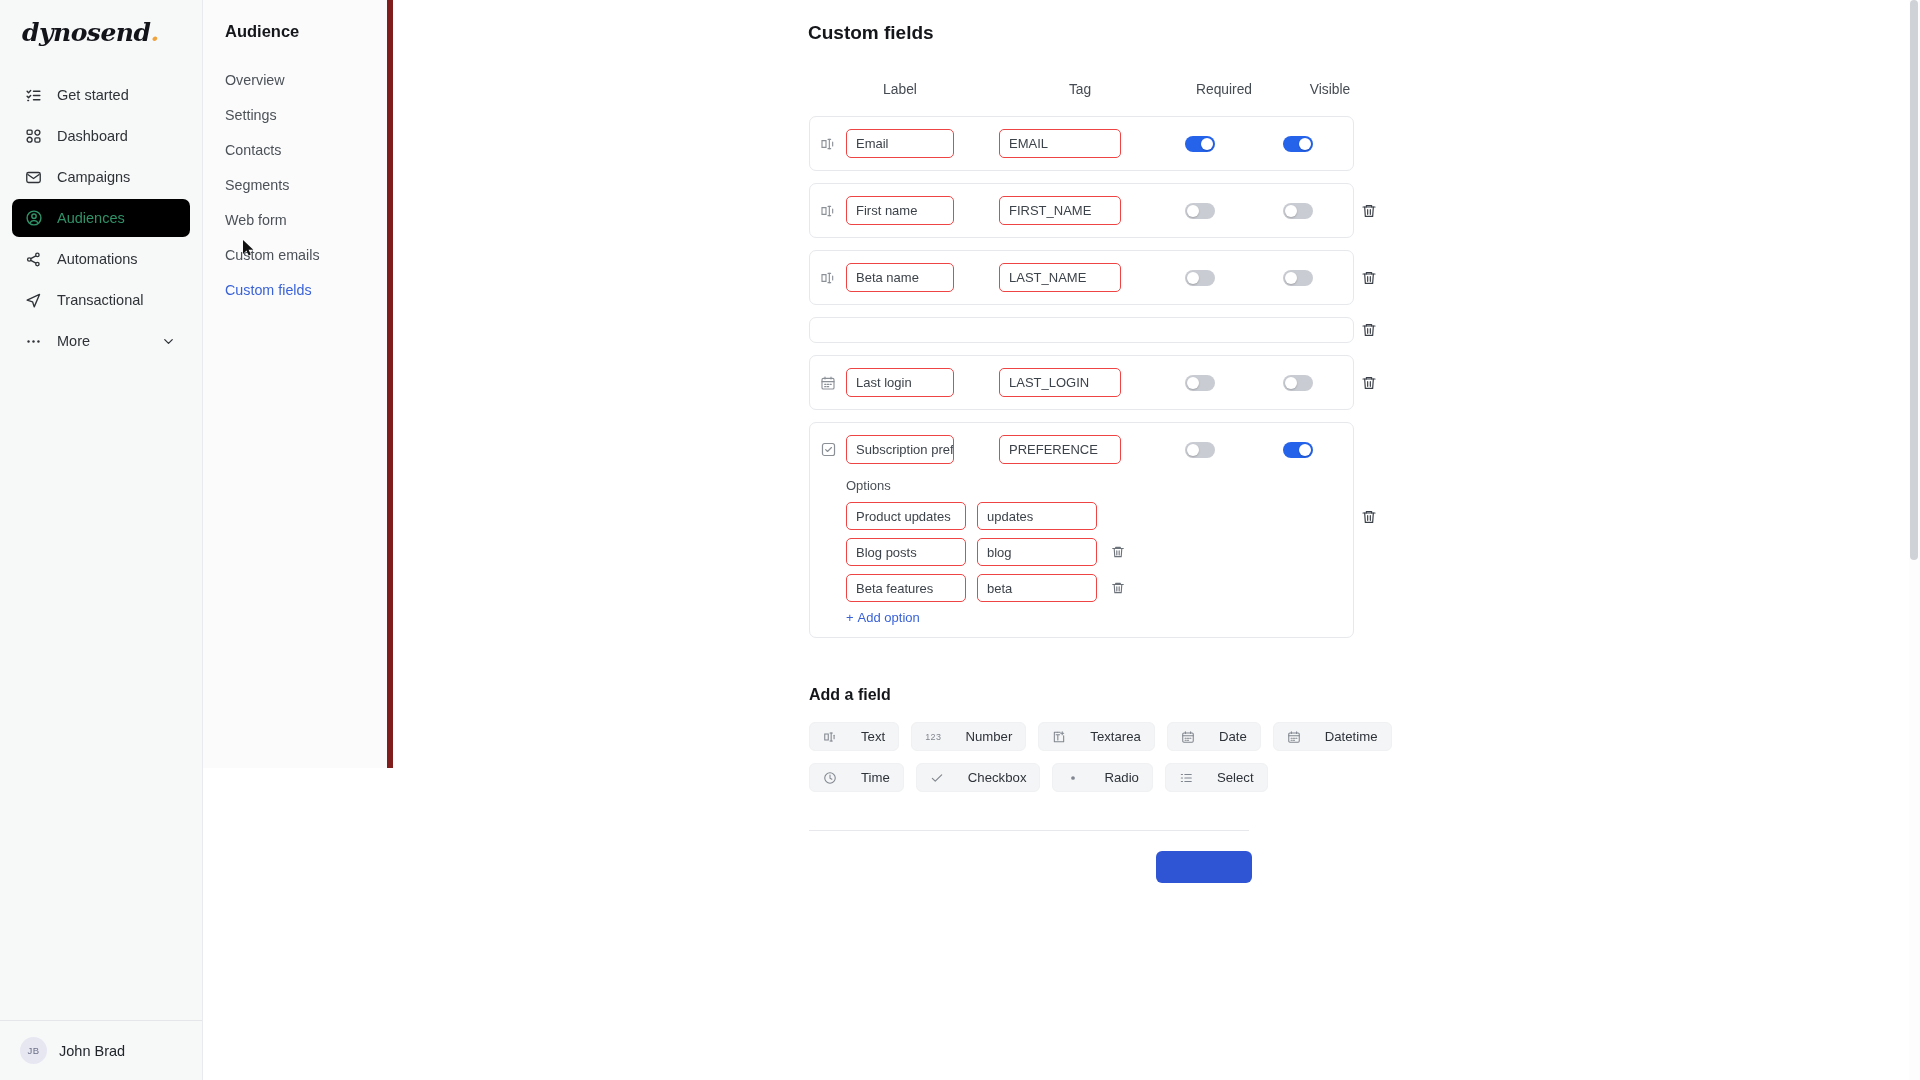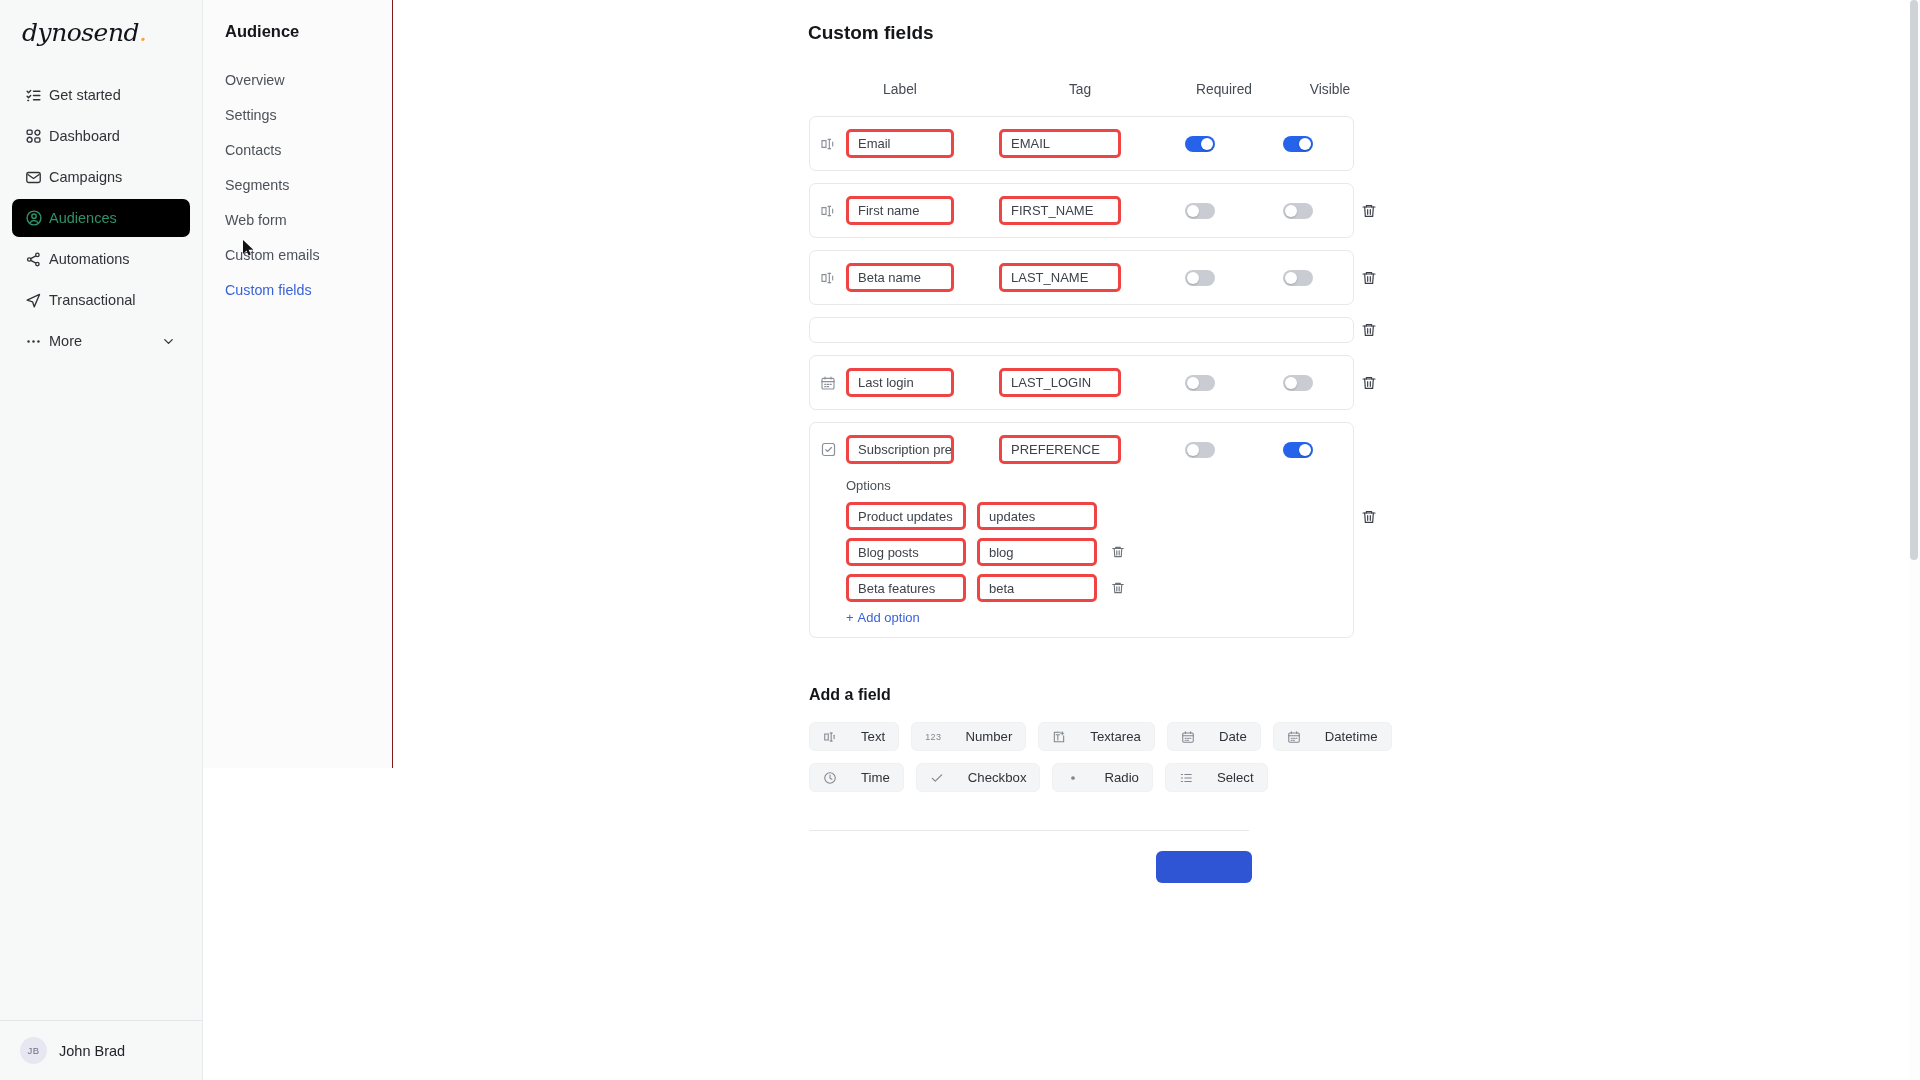--- a/index.html
+++ b/index.html
@@ -15,27 +15,27 @@
   .nav-rail {
     width: 203px; height: 1080px;
     background: #f7f8f8;
     border-right: 1px solid #e8eaed;
     display: flex; flex-direction: column;
     position: relative; flex: 0 0 203px;
   }
   .brand { padding: 18px 0 0 22px; height: 62px; }
   .brand-text {
     font-family: "DejaVu Serif", serif;
-    font-style: italic; font-weight: normal;
+    font-style: italic; font-weight: bold;
     font-size: 25px; color: #12141a; letter-spacing: -0.5px;
   }
   .brand-dot { color: #f0a23c; }
   .nav-list { margin-top: 14px; padding: 0 12px; }
   .nav-item {
-    display: flex; align-items: center; gap: 6px;
+    display: flex; align-items: center; gap: 14px;
     height: 38px; padding: 0 12px; border-radius: 7px;
     color: #2f3337; font-size: 14.5px; cursor: pointer;
     margin-bottom: 3px;
   }
   .nav-item.active { background: #000000; color: #2f9268; font-weight: 400; }
   .nav-item .ico { width: 19px; height: 19px; display: flex; align-items: center; justify-content: center; flex: 0 0 19px;}
   .nav-item .ico svg { display:block; }
   .nav-item .chev { margin-left: auto; }
   .nav-spacer { flex: 1 1 auto; }
   .nav-user {
@@ -48,21 +48,21 @@
     background: #e7e7f2; color: #6b6f86;
     font-size: 9.5px; display: flex; align-items: center; justify-content: center;
     letter-spacing: .4px;
   }
   .nav-user-name { font-size: 14.5px; color: #22262b; }
 
   
   .sub-nav {
     width: 190px; height: 768px; flex: 0 0 190px;
     background: #fbfbfc;
-    border-right: 1px solid #7f1d1d;
+    border-right: 6px solid #7f1d1d;
     padding: 22px 0 1px 22px;
   }
   .sub-title { font-size: 16.5px; font-weight: bold; color: #14161a; margin-bottom: 25px; }
   .sub-item {
     font-size: 14.3px; color: #4c5258; height: 28px;
     display: flex; align-items: center; cursor: pointer; margin-bottom: 7px; text-align: center;
   }
   .sub-item.active { color: #3a62d8; }
 
   
@@ -82,21 +82,21 @@
   .field-row {
     position: relative;
     width: 545px;
     border: 1px solid #e6e8eb; border-radius: 7px;
     background: #fff; margin-bottom: 12px;
     padding: 12px 0;
   }
   .row-main { display: flex; align-items: center; }
   .row-ico { width: 36px; display: flex; justify-content: center; align-items: center; color: #8b9097; flex:0 0 36px;}
   .tb {
-    height: 29px; border: 3px solid #ef4444; border-radius: 5px;
+    height: 29px; border: 1px solid #ef4444; border-radius: 5px;
     background: #fff; font-size: 13px; color: #3d434a;
     padding: 0 9px; display: flex; align-items: center;
     font-family: "Liberation Sans", sans-serif;
     overflow: hidden; white-space: nowrap;
   }
   .tb-label { width: 108px; }
   .tb-tag   { width: 122px; margin-left: 45px; }
   .sw-req { width: 110px; display: flex; justify-content: center; margin-left: 24px;}
   .sw-vis { width: 86px; display: flex; justify-content: center; }
 

